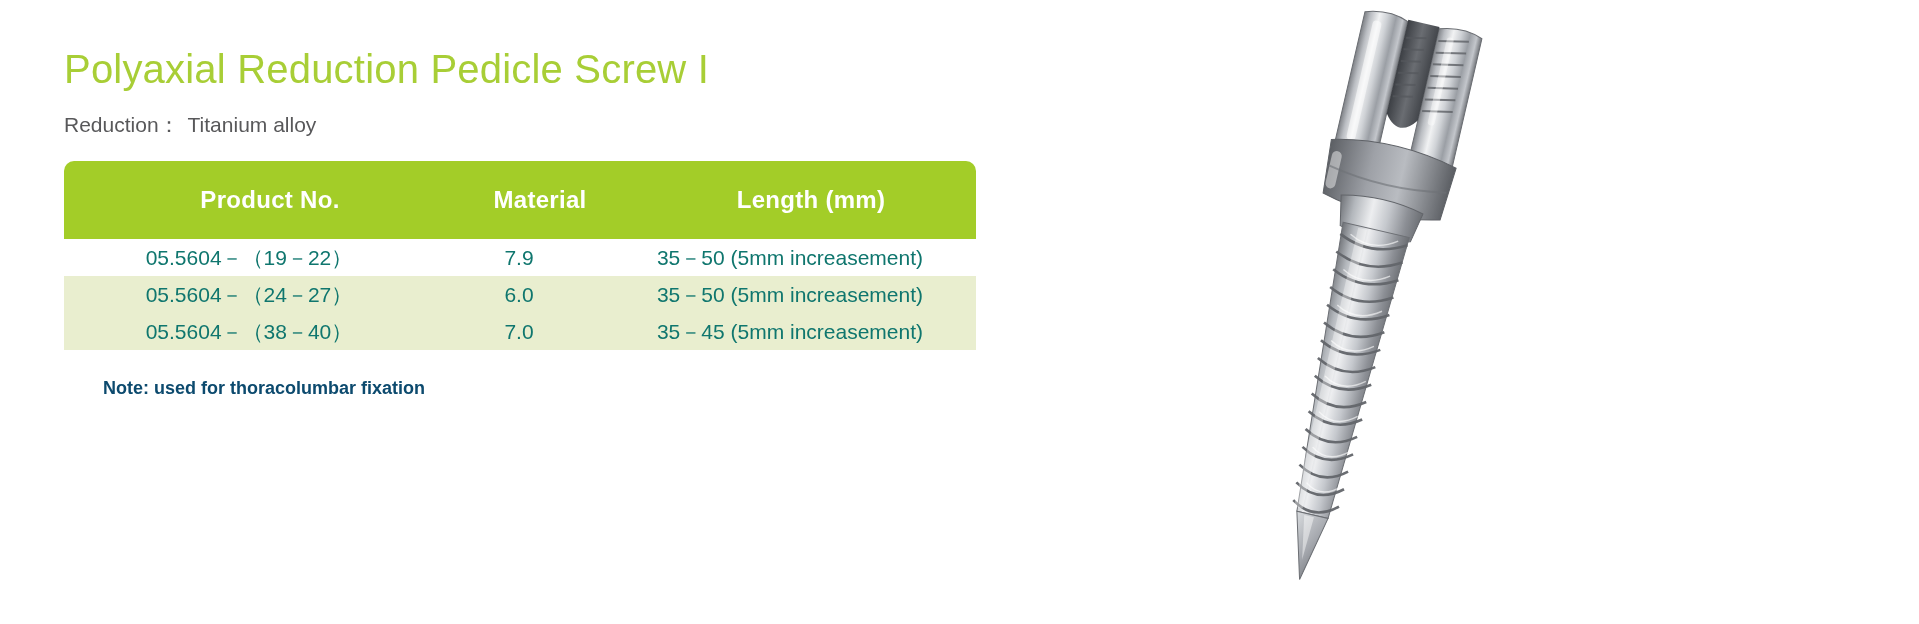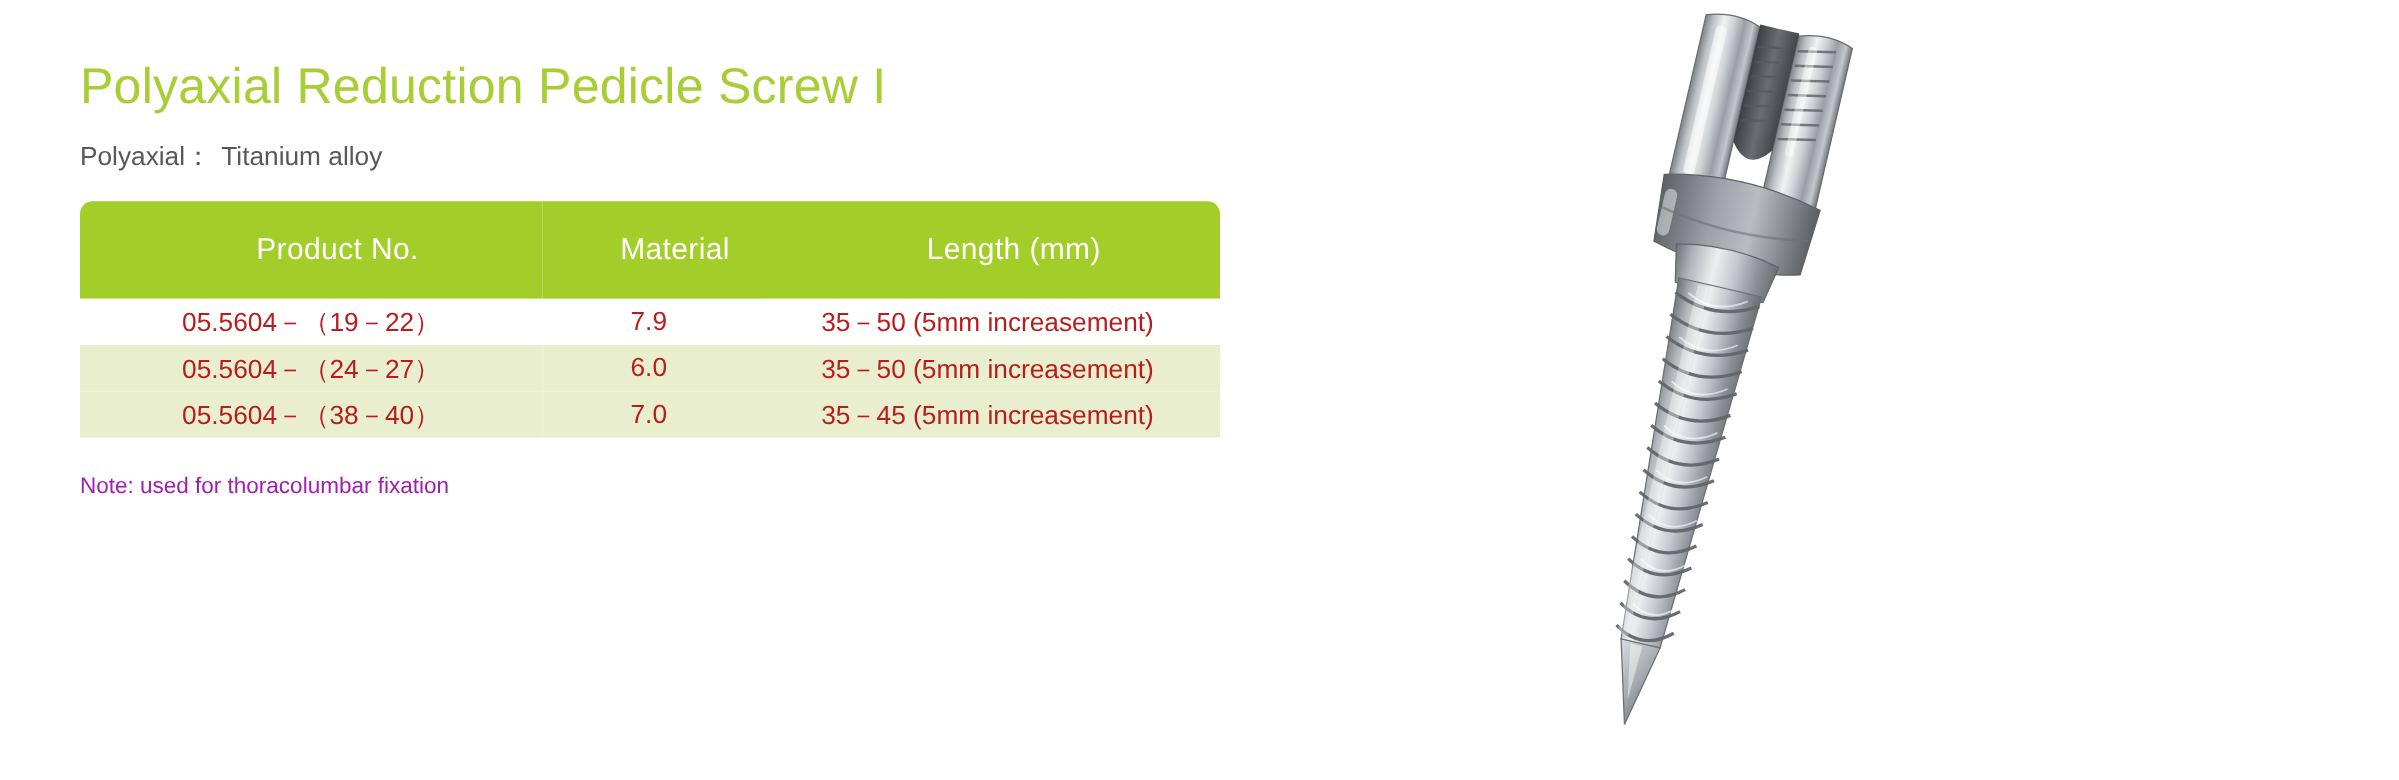--- a/index.html
+++ b/index.html
@@ -37,73 +37,74 @@
   
   .table{
     margin-top:22px;
     width:912px;
     border-collapse:collapse;
     table-layout:fixed;
   }
   .table thead th{
     background:#a3cd28;
     color:#ffffff;
-    font-weight:400;
+    font-weight:700;
     font-size:24px;
     height:76px;
     vertical-align:middle;
     text-align:center;
     border:0;
     letter-spacing:.3px;
     padding-left:43px;
   }
   .table thead th:first-child{border-top-left-radius:10px;}
   .table thead th:last-child{border-top-right-radius:10px;margin-top:43px;}
 
   .table tbody td{
     height:35px;
     font-size:21px;
-    color:#b91c1c;
+    color:#0f766e;
     text-align:center;
     vertical-align:middle;
     border:0;
     white-space:nowrap;
   }
   .table tbody tr.odd  td{background:#ffffff;}
   .table tbody tr.even td{background:#e9eecf;margin-top:33px;}
 
   .col-pn{width:370px;}
   .col-dia{width:170px;}
   .col-len{width:372px;}
 
   .note{
     margin-top:28px;
     font-size:18px;
-    color:#a21caf;
-    font-weight:400;
-    white-space:nowrap;
+    color:#0c4a6e;
+    font-weight:700;
+    white-space:nowrap;
+    margin-left:39px;
   }
 
   
   .screw-wrap{
     position:absolute;left:1150px;top:0;width:420px;height:624px;
   }
   .screw-svg{position:absolute;left:0;top:0;}
 </style>
 </head>
 <body>
 
 <div class="page">
 
   <div class="spec">
 
     <h1 class="title">Polyaxial Reduction Pedicle Screw I</h1>
 
     <p class="material">
-      <span>Polyaxial</span><span class="colon">：</span><span class="mat-val">Titanium alloy</span>
+      <span>Reduction</span><span class="colon">：</span><span class="mat-val">Titanium alloy</span>
     </p>
 
     <table class="table">
       <colgroup>
         <col class="col-pn">
           <col class="col-dia">
           <col class="col-len">
       </colgroup>
       <thead>
         <tr>

